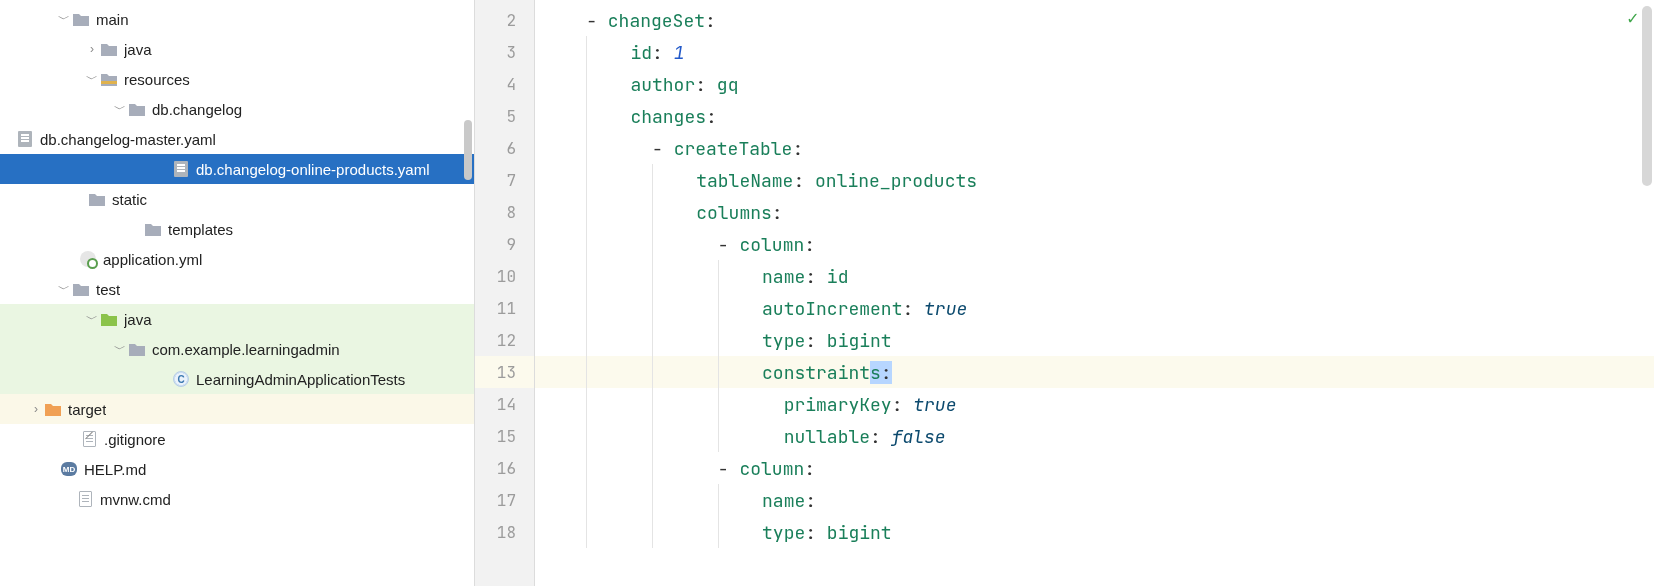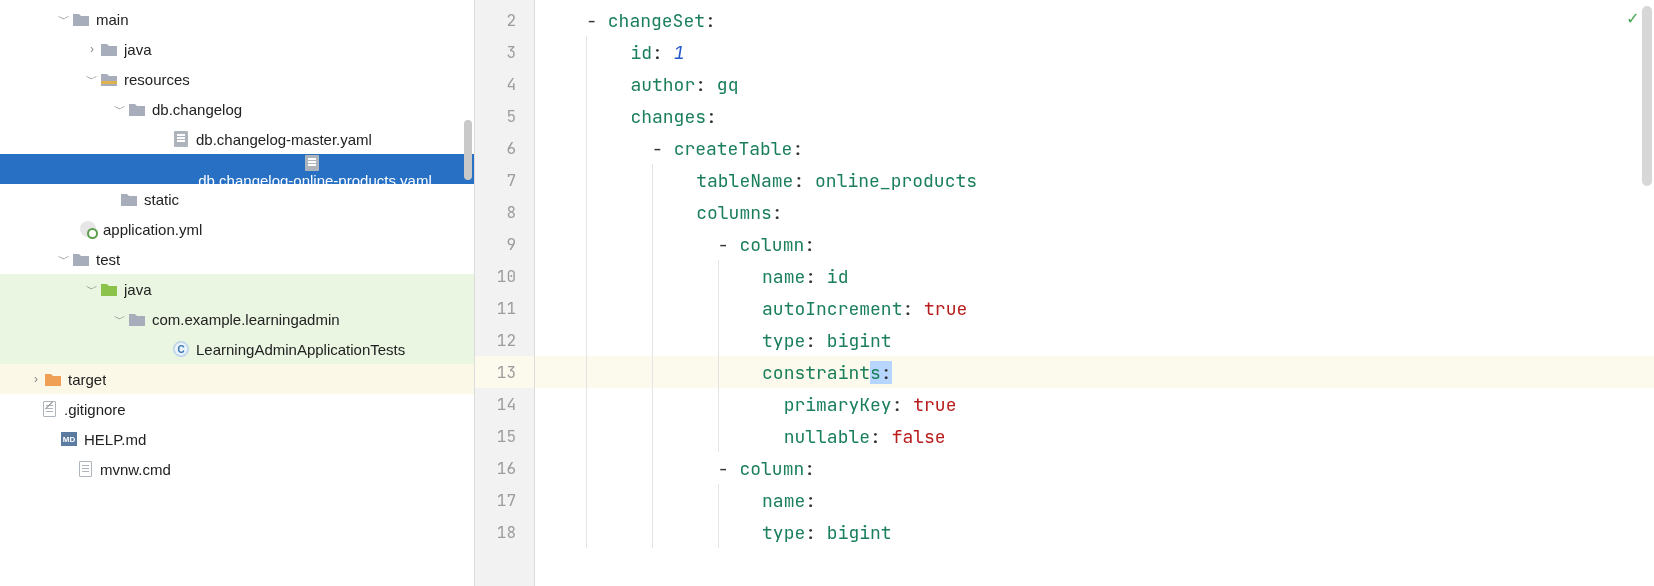--- a/index.html
+++ b/index.html
@@ -34,21 +34,20 @@
   .tree-row {
     display: flex;
     align-items: center;
     height: 30px;
     white-space: nowrap;
     padding-left: 0;
   }
   .tree-row.selected {
     background: #2770c3;
     color: #fff;
-    flex-direction: column;
   }
   .tree-row.hl-green { background: #eaf6e2; }
   .tree-row.hl-yellow { background: #fbf8e8; }
   .arrow {
     width: 16px;
     text-align: center;
     color: #8a8a8a;
     font-size: 12px;
     display: inline-block;
   }
@@ -90,21 +89,21 @@
   }
   .file-java {
     width:16px;height:16px;border-radius:50%;
     background: radial-gradient(circle at 50% 50%, #eaf2fb 60%, #cfe0f3 61%);
     border:1px solid #b7cee6;
     display:flex;align-items:center;justify-content:center;
     font-size:10px;color:#3b78b0;font-weight:bold;
   }
   .file-md {
     width:16px;height:14px;background:#5b7ba1;color:#fff;font-size:8px;font-weight:bold;
-    display:flex;align-items:center;justify-content:center;border-radius:0;
+    display:flex;align-items:center;justify-content:center;border-radius:6px;
   }
   .file-plain {
     width:13px;height:16px;border:1px solid #aeb4bb;background:#fff;border-radius:1px;position:relative;
   }
   .file-plain::before{content:"";position:absolute;left:2px;top:3px;width:7px;height:1px;background:#aeb4bb;box-shadow:0 3px 0 #aeb4bb,0 6px 0 #aeb4bb;}
   .file-plain.slash::after{content:"";position:absolute;left:3px;top:2px;width:10px;height:10px;border-left:1.5px solid #888;transform:rotate(45deg);}
   .file-sh {
     width:16px;height:14px;background:#d9d9d9;border-radius:2px;position:relative;
   }
   .file-sh::before{content:"›_";position:absolute;left:3px;top:-1px;font-size:9px;color:#555;}
@@ -150,21 +149,21 @@
     display:inline-block;
     width: 1px;
     align-self: stretch;
     background: #e4e4e4;
     margin-right: 0;
   }
   .sp { display:inline-block; }
   .k { color: #1a7f5a; }      
   .s { color: #1a7f5a; }      
   .num { color: #2259c9; font-style: italic; }
-  .bool { color: #b91c1c; }
+  .bool { color: #0c4a6e; font-style: italic; }
   .punct { color: #333; }
   .dash { color: #333; }
   .sel { background: #b7d6ff; }
 
   .checkmark {
     position: absolute;
     top: 6px;
     right: 16px;
     color: #3fa64b;
     font-size: 18px;
@@ -216,46 +215,55 @@
   <div class="tree-row" style="padding-left:112px">
     <span class="arrow">﹀</span>
     <span class="ticon folder-grey">
       <svg width="16" height="14" viewBox="0 0 16 14">
           <path d="M0 2h6l2 2h8v10H0z"></path>
         </svg>
     </span>
     <span class="label">db.changelog</span>
   </div>
 
-  <div class="tree-row" style="padding-left:156px">
+  <div class="tree-row" style="">
     <span class="blank"></span>
     <span class="ticon">
         <span class="file-yaml"></span>
       </span>
     <span class="label">db.changelog-master.yaml</span>
   </div>
 
   <div class="tree-row selected" style="padding-left:156px">
     <span class="blank"></span>
     <span class="ticon">
         <span class="file-yaml"></span>
       </span>
     <span class="label">db.changelog-online-products.yaml</span>
   </div>
 
-  <div class="tree-row" style="padding-left:104px">
+  <div class="tree-row" style="padding-left:72px">
     <span class="blank"></span>
     <span class="ticon folder-grey">
       <svg width="16" height="14" viewBox="0 0 16 14">
           <path d="M0 2h6l2 2h8v10H0z"></path>
         </svg>
     </span>
     <span class="label">static</span>
   </div>
 
+  <div class="tree-row" style="padding-left:128px">
+    <span class="blank"></span>
+    <span class="ticon folder-grey">
+      <svg width="16" height="14" viewBox="0 0 16 14">
+          <path d="M0 2h6l2 2h8v10H0z"></path>
+        </svg>
+    </span>
+    <span class="label">templates</span>
+  </div>
 
   <div class="tree-row" style="padding-left:63px">
     <span class="blank"></span>
     <span class="ticon">
         <span class="file-appyml"></span>
       </span>
     <span class="label">application.yml</span>
   </div>
 
   <div class="tree-row" style="padding-left:56px">
@@ -299,21 +307,21 @@
   <div class="tree-row hl-yellow" style="padding-left:28px">
     <span class="arrow">›</span>
     <span class="ticon folder-orange">
       <svg width="16" height="14" viewBox="0 0 16 14">
           <path d="M0 2h6l2 2h8v10H0z"></path>
         </svg>
     </span>
     <span class="label">target</span>
   </div>
 
-  <div class="tree-row" style="padding-left:24px">
+  <div class="tree-row" style="padding-left:64px">
     <span class="blank"></span>
     <span class="ticon">
         <span class="file-plain slash"></span>
       </span>
     <span class="label">.gitignore</span>
   </div>
 
   <div class="tree-row" style="padding-left:44px">
     <span class="blank"></span>
     <span class="ticon">

